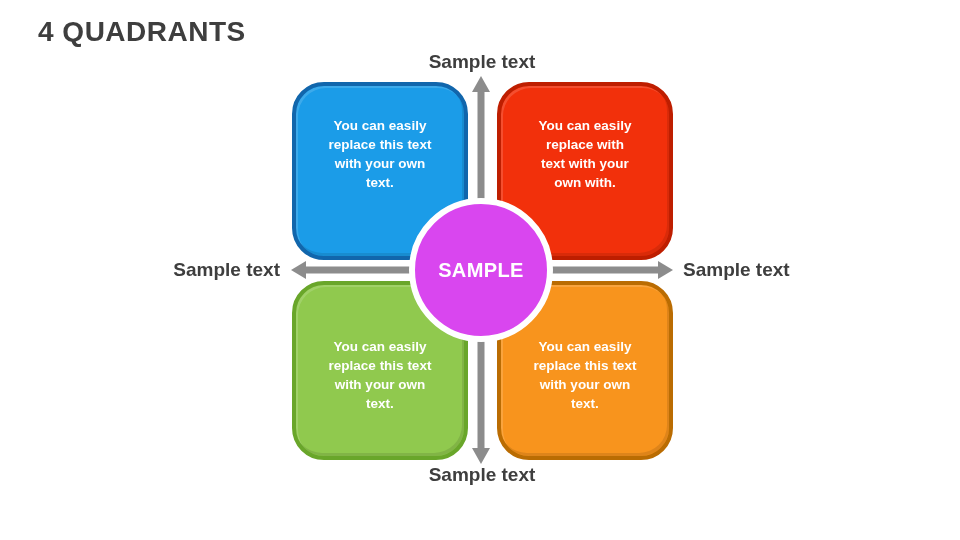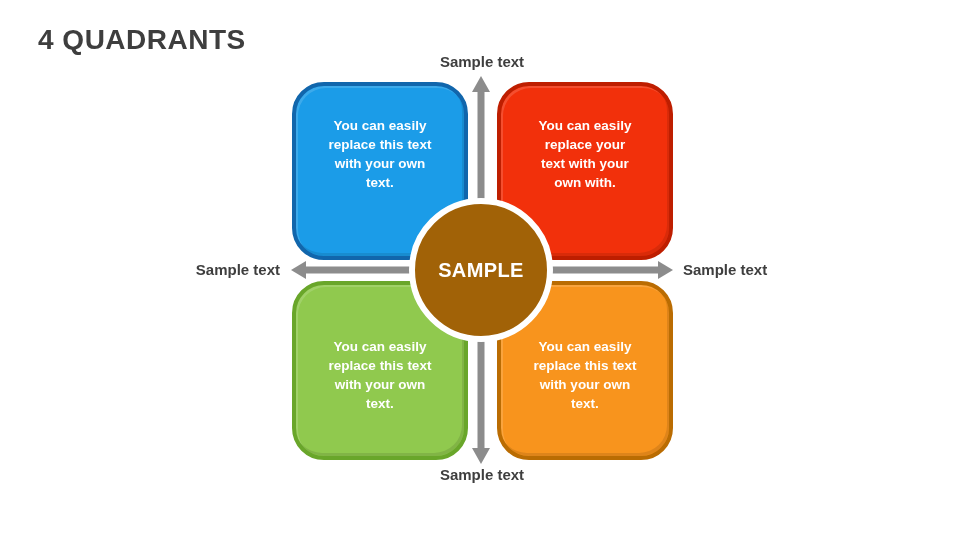--- a/index.html
+++ b/index.html
@@ -11,21 +11,21 @@
   .slide {
     position: relative;
     width: 960px;
     height: 540px;
     background: #ffffff;
     overflow: hidden;
   }
   .slide-title {
     position: absolute;
     left: 38px;
-    top: 24px;
+    top: 16px;
     margin: 0;
     font-size: 28px;
     font-weight: 700;
     letter-spacing: 0.5px;
     color: #3e3e3e;
   }
   .quadrant {
     position: absolute;
     box-sizing: border-box;
     border: 4px solid transparent;
@@ -71,21 +71,21 @@
   .center-line {
     color: #ffffff;
     font-size: 20px;
     font-weight: 700;
     letter-spacing: 0.4px;
     line-height: 29px;
     text-align: center;
   }
   .axis-label {
     position: absolute;
-    font-size: 15px;
+    font-size: 19px;
     font-weight: 700;
     color: #3e3e3e;
     line-height: 18px;
     white-space: nowrap;
   }
   .label-top    { left: 412px; top: 53px;  width: 140px; text-align: center; }
   .label-bottom { left: 412px; top: 466px; width: 140px; text-align: center; }
   .label-left   { left: 136px; top: 261px; width: 144px; text-align: right; }
   .label-right  { left: 683px; top: 261px; width: 144px; text-align: left; }
 </style>
@@ -98,21 +98,21 @@
 
   <div class="quadrant q-tl" style="background: rgb(27, 156, 232); border-color: rgb(17, 102, 172);">
     <div class="qline">You can easily</div>
     <div class="qline">replace this text</div>
     <div class="qline">with your own</div>
     <div class="qline">text.</div>
   </div>
 
   <div class="quadrant q-tr" style="background: rgb(242, 48, 11); border-color: rgb(190, 30, 0);">
     <div class="qline">You can easily</div>
-    <div class="qline">replace your</div>
+    <div class="qline">replace with</div>
     <div class="qline">text with your</div>
     <div class="qline">own with.</div>
   </div>
 
   <div class="quadrant q-bl" style="background: rgb(144, 201, 78); border-color: rgb(105, 166, 42);">
     <div class="qline">You can easily</div>
     <div class="qline">replace this text</div>
     <div class="qline">with your own</div>
     <div class="qline">text.</div>
   </div>
@@ -128,21 +128,21 @@
 
     <polygon class="arrow-shape" points="481,76 472,92 490,92" fill="#8c8c8c"></polygon>
     <rect class="arrow-shape" x="477.5" y="90" width="7" height="358" fill="#8c8c8c"></rect>
     <polygon class="arrow-shape" points="481,464 472,448 490,448" fill="#8c8c8c"></polygon>
 
     <polygon class="arrow-shape" points="291,270 306,261 306,279" fill="#8c8c8c"></polygon>
     <rect class="arrow-shape" x="304" y="266.5" width="354" height="7" fill="#8c8c8c"></rect>
     <polygon class="arrow-shape" points="673,270 658,261 658,279" fill="#8c8c8c"></polygon>
   </svg>
 
-  <div class="center-circle" style="background: #a16207; border-color: rgb(255, 255, 255);">
+  <div class="center-circle" style="background: #d946ef; border-color: rgb(255, 255, 255);">
     <div class="center-line">SAMPLE</div>
   </div>
 
   <div class="axis-label label-top" style="color: rgb(62, 62, 62);">Sample text</div>
   <div class="axis-label label-bottom" style="color: rgb(62, 62, 62);">Sample text</div>
   <div class="axis-label label-left" style="color: rgb(62, 62, 62);">Sample text</div>
   <div class="axis-label label-right" style="color: rgb(62, 62, 62);">Sample text</div>
 
 </div>
 

